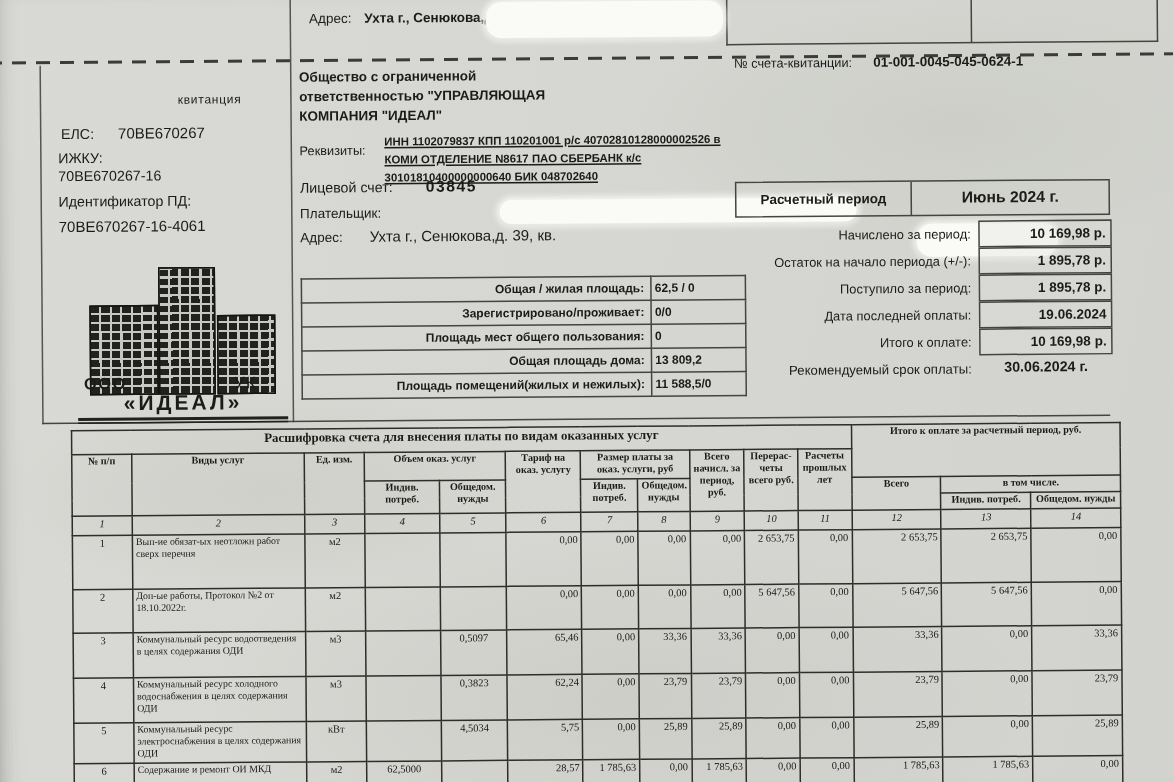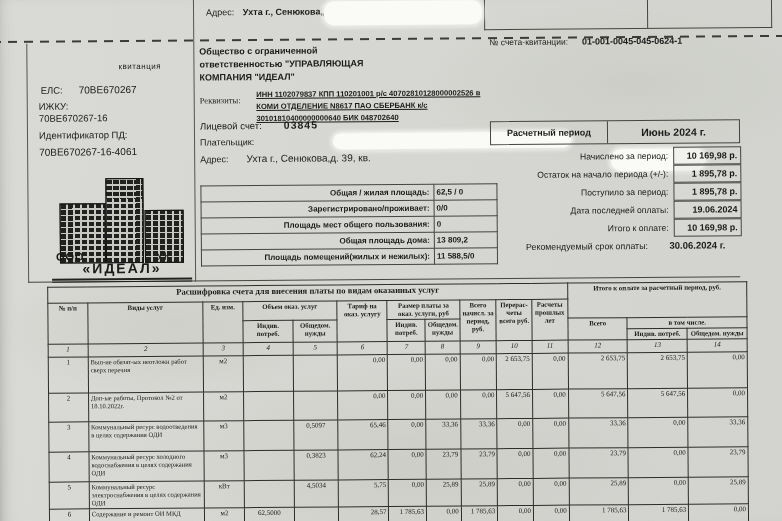--- a/index.html
+++ b/index.html
@@ -64,21 +64,21 @@
     position:absolute;left:0;top:90px;width:140px;text-align:center;
     font-size:14px;font-weight:bold;letter-spacing:2px;
     border-bottom:2px solid #21211f;padding-bottom:2px;
   }
   .logo-underline2{position:absolute;left:0;top:111px;width:140px;height:1px;background:#21211f;}
   
   .recipient{left:207px;top:48px;width:280px;display:flex;font-size:9px;}
   .recipient .lab{width:72px;line-height:11px;padding-top:12px;}
   .recipient .val{width:200px;font-weight:bold;line-height:13px;}
   .requisites{left:207px;top:92px;width:292px;display:flex;font-size:8.5px;}
-  .requisites .lab{width:72px;padding-top:6px;font-family:Liberation Serif, serif;}
+  .requisites .lab{width:72px;padding-top:6px;}
   .requisites .val{width:300px;font-weight:bold;font-size:7.6px;line-height:12px;text-decoration:underline;}
   .account{left:207px;top:122px;font-size:9.5px;text-align:center;}
   .account .val{font-weight:bold;margin-left:22px;font-size:10.5px;letter-spacing:1px;}
   .payer{left:207px;top:140px;font-size:9px;}
   .paddr{left:207px;top:156px;font-size:9px;}
   .paddr .val{font-weight:normal;margin-left:18px;font-size:10px;}
   table.props{
     position:absolute;left:207px;top:188px;width:282px;
     border-collapse:collapse;table-layout:fixed;font-size:8px;
   }
@@ -91,21 +91,21 @@
   .period-box{
     position:absolute;left:497px;top:126px;width:248px;height:22px;
     border:1px solid #454440;display:flex;
   }
   .period-box .cell1{width:116px;border-right:1px solid #454440;display:flex;align-items:center;justify-content:center;font-size:9px;font-weight:bold;}
   .period-box .cell2{flex:1;display:flex;align-items:center;justify-content:center;font-size:10.5px;font-weight:bold;}
   .summary{position:absolute;left:420px;top:153px;width:328px;}
   .srow{display:flex;height:18px;margin-bottom:0px;}
   .srow .lab{flex:1;text-align:right;font-size:8.6px;padding-right:5px;padding-top:4px;}
   .srow .box{
-    width:68px;border:1px solid #454440;font-size:9px;font-weight:bold;
+    width:89px;border:1px solid #454440;font-size:9px;font-weight:bold;
     text-align:right;padding:3px 3px 0 0;box-sizing:border-box;background:rgba(224,224,220,.35);
   }
   .due{position:absolute;left:420px;top:246px;width:328px;display:flex;}
   .due .lab{flex:1;text-align:right;font-size:8.8px;padding-right:5px;padding-top:1px;}
   .due .val{width:89px;font-size:9.5px;font-weight:bold;text-align:center;}
   
   table.svc{
     position:absolute;left:53px;top:288px;width:700px;
     border-collapse:collapse;table-layout:fixed;
     font-family:"Liberation Serif",serif;font-size:7px;

